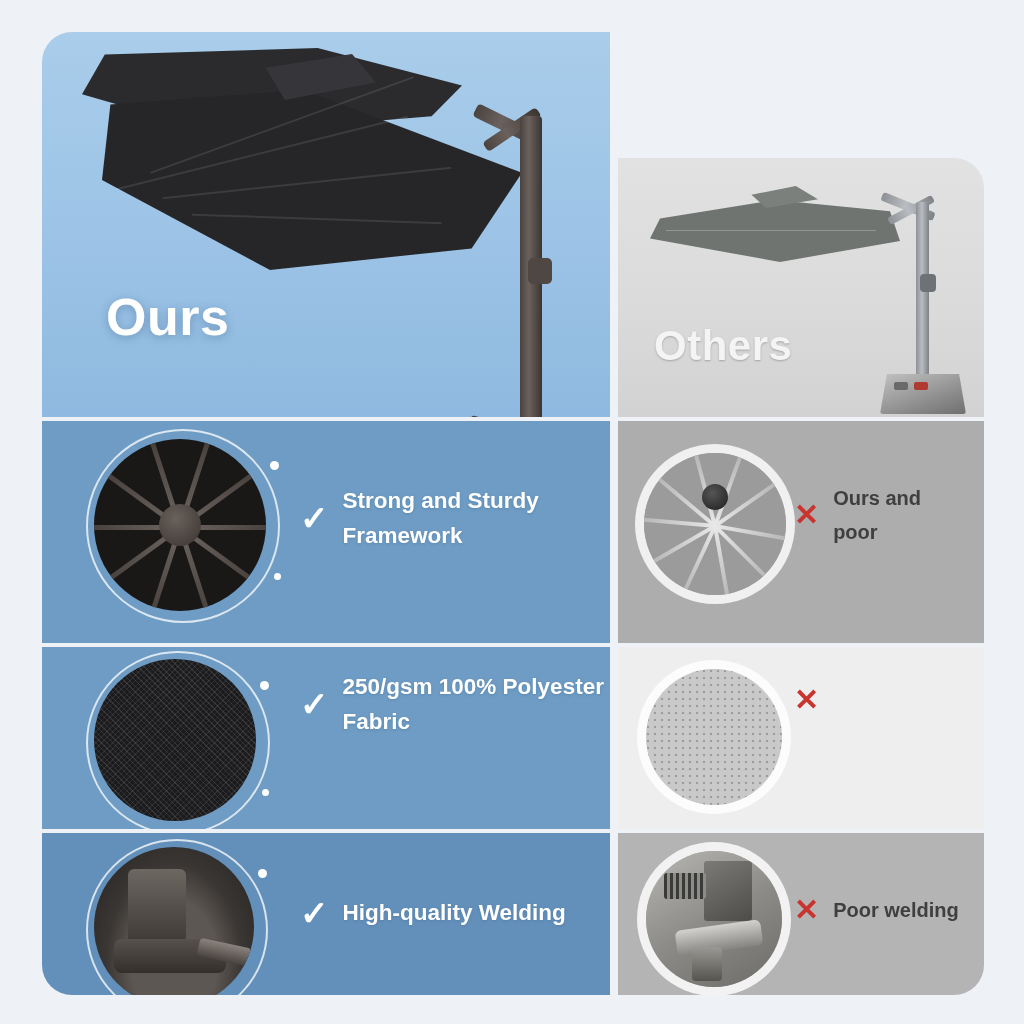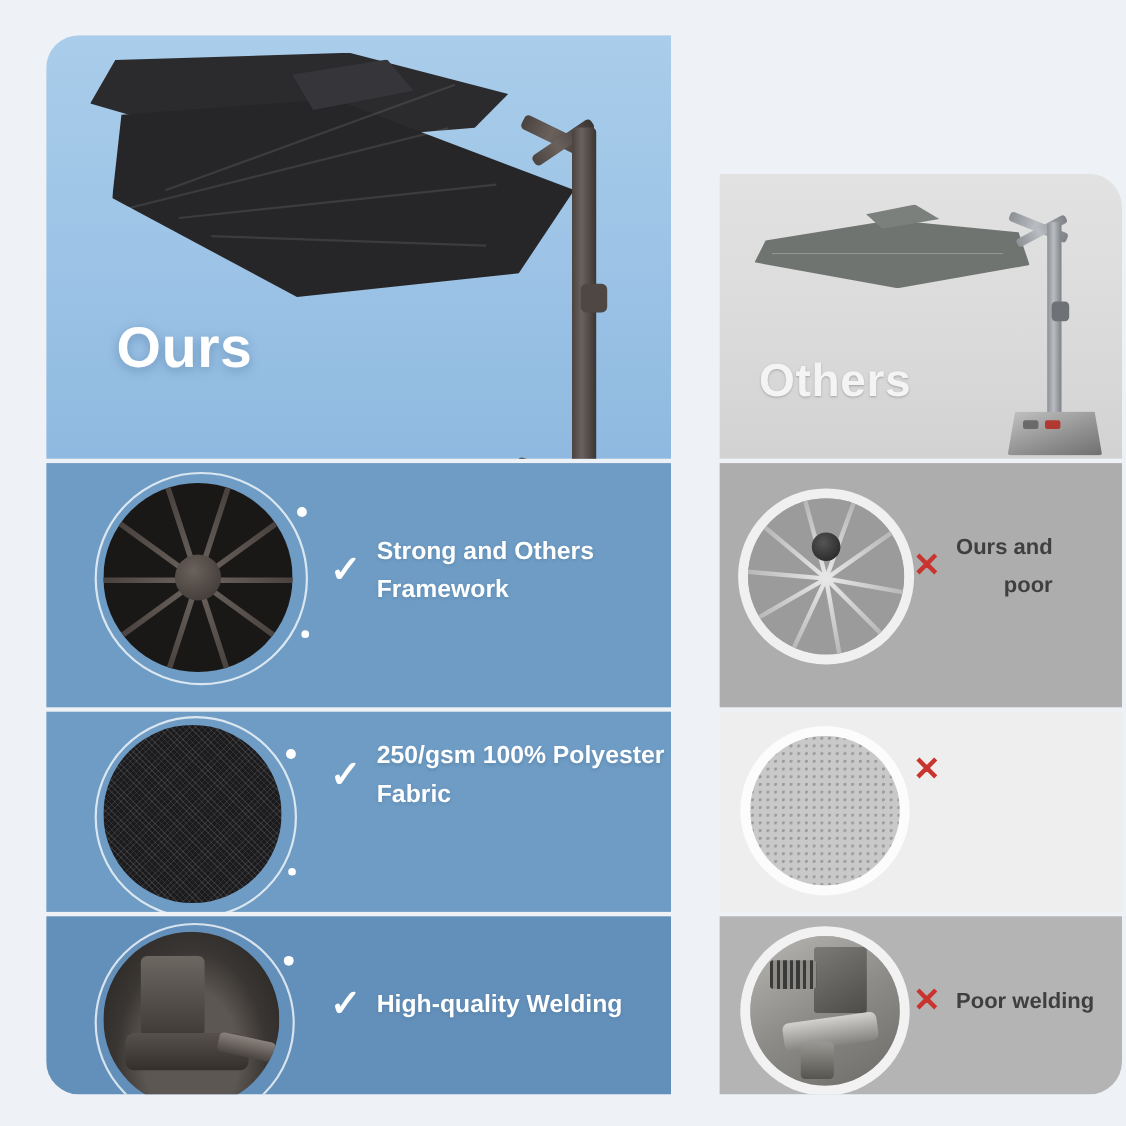--- a/index.html
+++ b/index.html
@@ -8,22 +8,22 @@
     background:#eef2f6;
     font-family:"Liberation Sans",sans-serif;
     -webkit-font-smoothing:antialiased;
   }
   .stage{position:relative;width:912px;height:1024px;}
 
   
   .col{position:absolute;overflow:hidden;}
   .col-ours{left:42px;top:32px;width:568px;height:963px;
     border-radius:30px 0 0 30px;}
-  .col-others{left:654px;top:158px;width:366px;height:837px;
-    border-radius:0 30px 30px 0;text-align:right;}
+  .col-others{left:618px;top:158px;width:366px;height:837px;
+    border-radius:0 30px 30px 0;}
 
   
   .rowblk{position:absolute;left:0;width:100%;overflow:hidden;}
 
   
   .ours-hero{top:0;height:385px;background:linear-gradient(180deg,#a9cdea 0%,#9cc3e6 55%,#8fb9e0 100%);}
   .ours-r1{top:389px;height:222px;background:#6e9cc4;}
   .ours-r2{top:615px;height:182px;background:#6e9cc4;}
   .ours-r3{top:801px;height:162px;background:#6390ba;}
 
@@ -153,21 +153,21 @@
         <div class="spoke" style="transform:rotate(324deg);"></div>
         <div class="hub"></div>
       </div>
       <div class="ring" style="left:44px;top:8px;width:190px;height:190px;"></div>
       <div class="dot" style="left:228px;top:40px;"></div>
       <div class="dot" style="left:232px;top:152px;width:7px;height:7px;"></div>
 
       <div class="feat" style="left:258px;top:62px;">
         <div class="mark mark-ok">✓</div>
         <div class="ftext ftext-ours">
-          <div>Strong and Others</div>
+          <div>Strong and Sturdy</div>
           <div>Framework</div>
         </div>
       </div>
     </div>
 
     <div class="rowblk ours-r2">
       <div class="circ" style="left:52px;top:12px;width:162px;height:162px;">
         <div class="tex-fabric-dark"></div>
       </div>
       <div class="ring" style="left:44px;top:4px;width:180px;height:180px;"></div>

